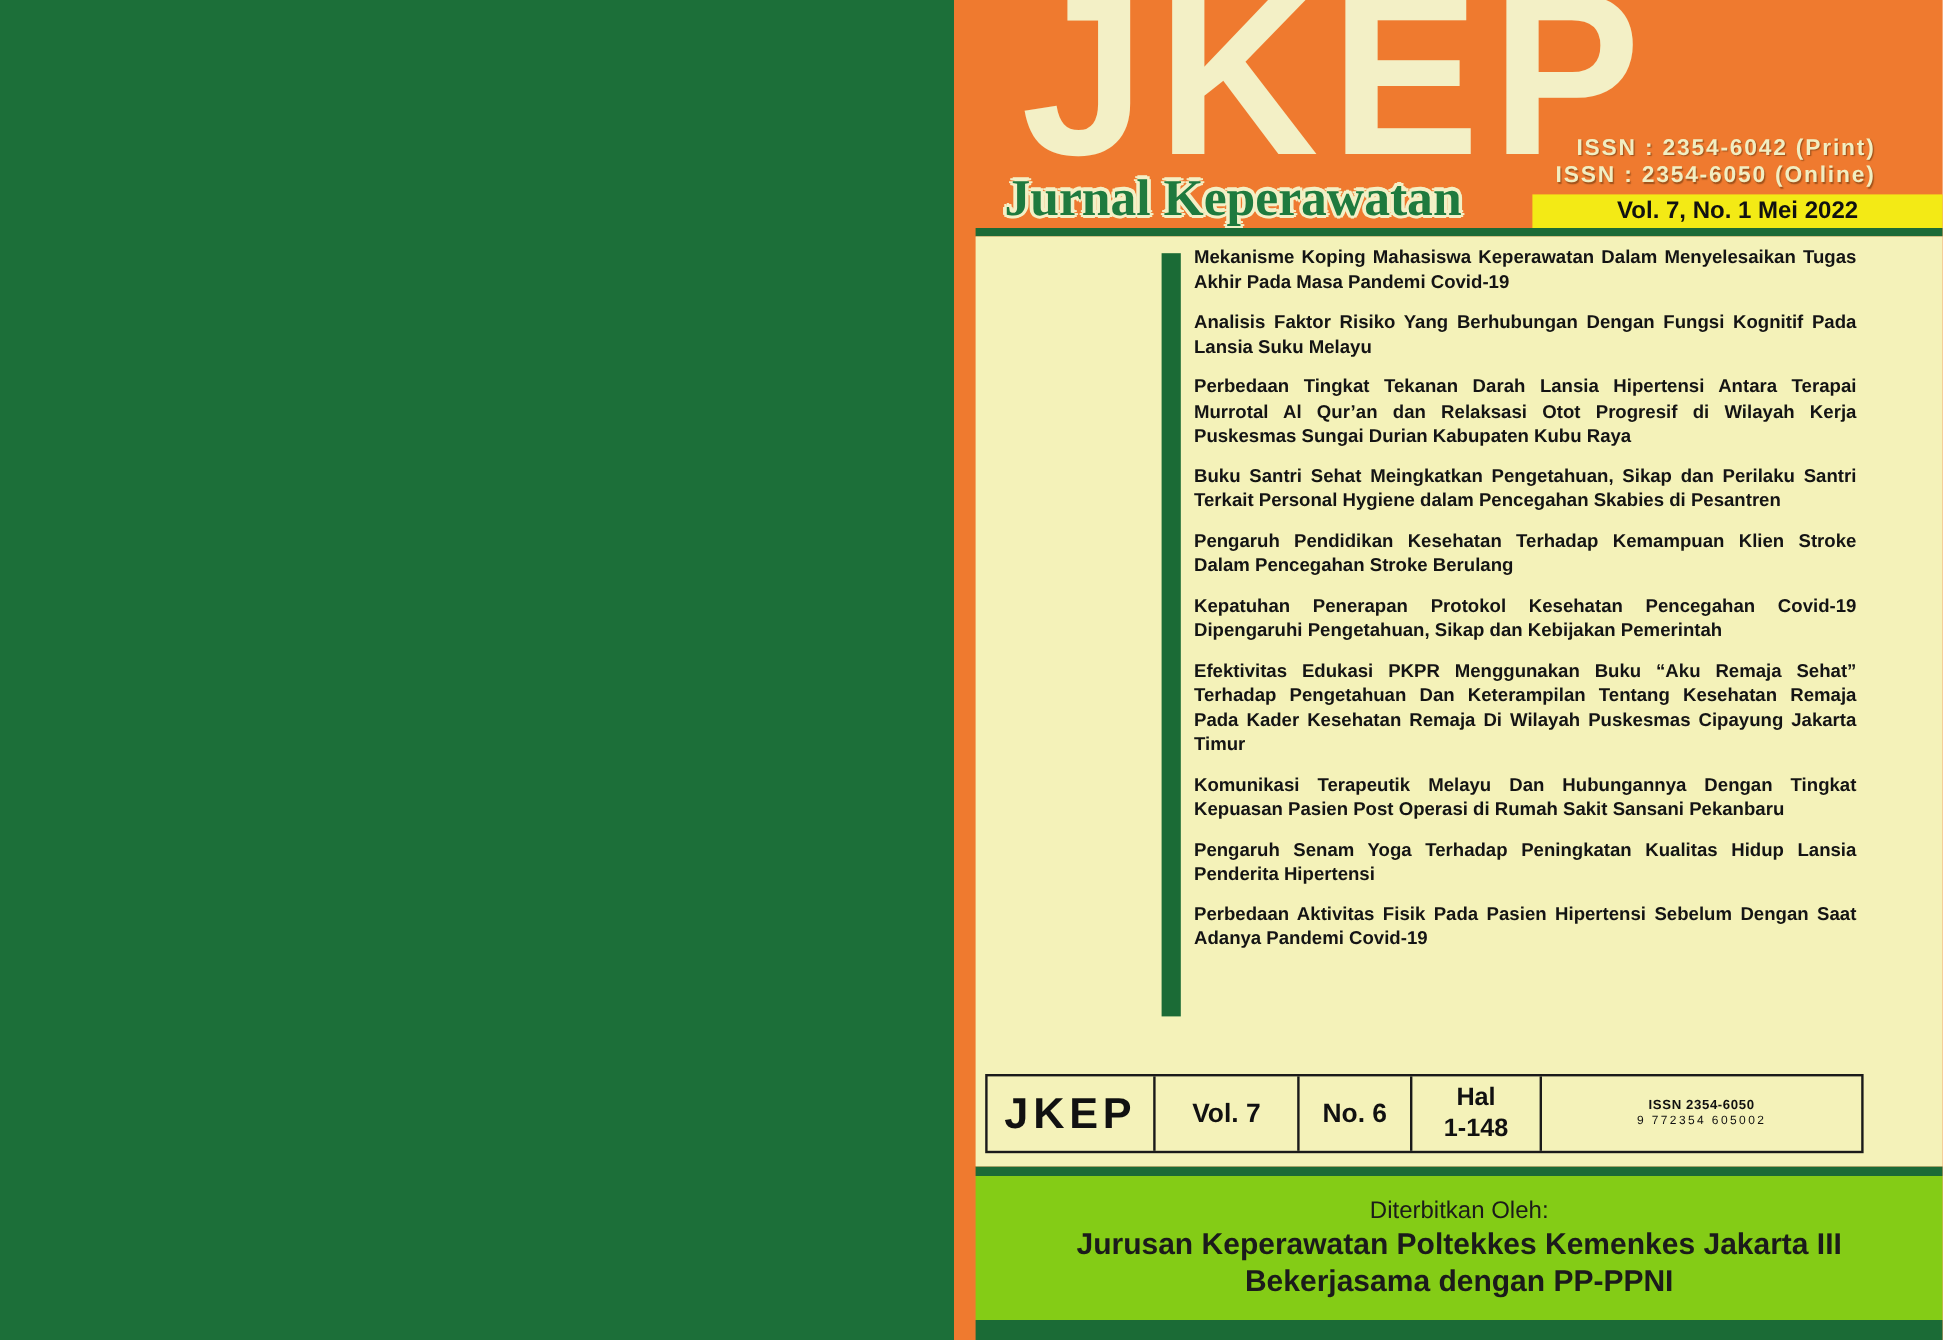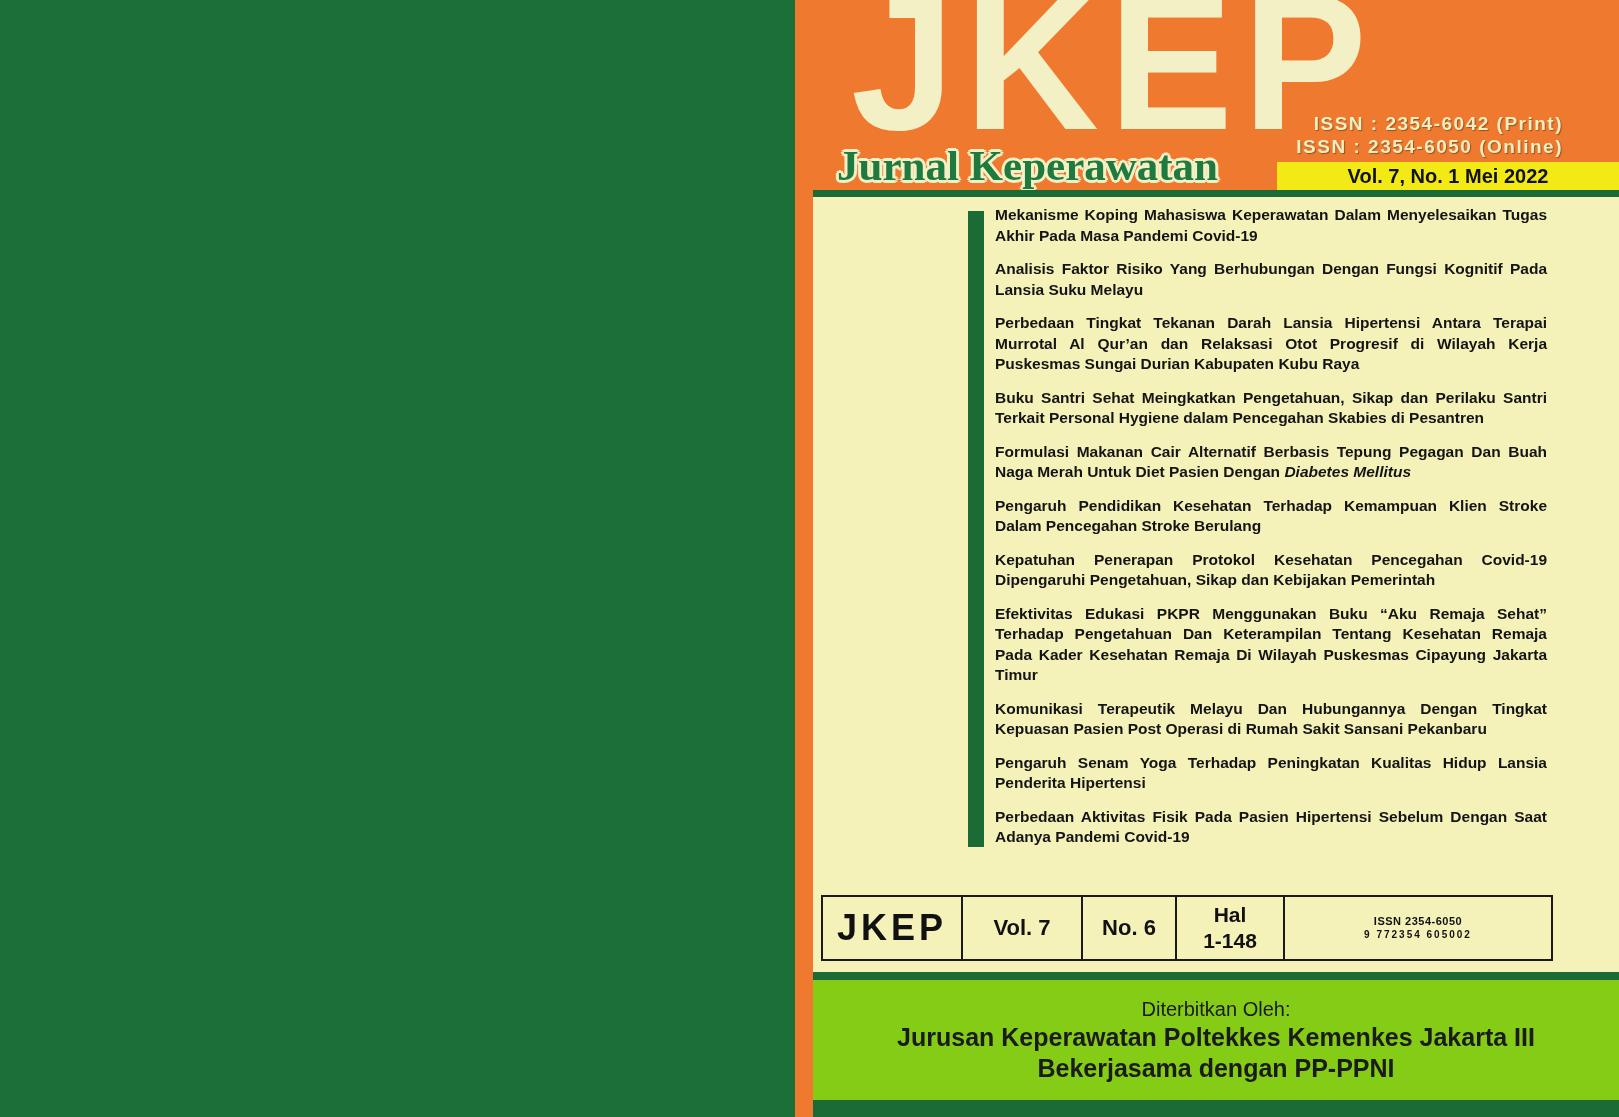--- a/index.html
+++ b/index.html
@@ -92,21 +92,21 @@
   .cell-barcode{flex:1;padding:18px 4px;justify-content:flex-start;}
   .barcode-issn{font-size:11px;line-height:13px;font-weight:700;letter-spacing:.5px;}
   .barcode-bars{
     width:102px;height:30px;margin-top:1px;
     background:repeating-linear-gradient(90deg,
       #111 0 2px, transparent 2px 4px,
       #111 4px 7px, transparent 7px 8px,
       #111 8px 9px, transparent 9px 12px,
       #111 12px 14px, transparent 14px 17px);
   }
-  .barcode-digits{font-size:10px;line-height:12px;font-weight:700;letter-spacing:2px;}
+  .barcode-digits{font-size:10px;line-height:12px;font-weight:400;letter-spacing:2px;}
   
   .divider-bar{flex:none;height:8px;background:#1B6B36;}
   .publisher{
     flex:none;height:120px;background:#84cc16;
     display:flex;flex-direction:column;align-items:center;justify-content:center;
     color:#1b1b1b;text-align:center;
   }
   .publisher .pub-label{font-size:20px;font-weight:400;line-height:26px;}
   .publisher .pub-line{font-size:25px;font-weight:700;line-height:31px;}
   .bottom-bar{flex:none;height:17px;background:#1B6B36;}
@@ -131,21 +131,20 @@
       <div class="header-rule"></div>
     </div>
 
     <div class="cream">
       <div class="accent-bar"></div>
       <div class="article-list">
           <div class="article-item"><span>Mekanisme Koping Mahasiswa Keperawatan Dalam Menyelesaikan Tugas Akhir Pada Masa Pandemi Covid-19</span></div>
           <div class="article-item"><span>Analisis Faktor Risiko Yang Berhubungan Dengan Fungsi Kognitif Pada Lansia Suku Melayu</span></div>
           <div class="article-item"><span>Perbedaan Tingkat Tekanan Darah Lansia Hipertensi Antara Terapai Murrotal Al Qur’an dan Relaksasi Otot Progresif di Wilayah Kerja Puskesmas Sungai Durian Kabupaten Kubu Raya</span></div>
           <div class="article-item"><span>Buku Santri Sehat Meingkatkan Pengetahuan, Sikap dan Perilaku Santri Terkait Personal Hygiene dalam Pencegahan Skabies di Pesantren</span></div>
-          <div class="article-item"><span>Formulasi Makanan Cair Alternatif Berbasis Tepung Pegagan Dan Buah Naga Merah Untuk Diet Pasien Dengan </span><i>Diabetes Mellitus</i></div>
           <div class="article-item"><span>Pengaruh Pendidikan Kesehatan Terhadap Kemampuan Klien Stroke Dalam Pencegahan Stroke Berulang</span></div>
           <div class="article-item"><span>Kepatuhan Penerapan Protokol Kesehatan Pencegahan Covid-19 Dipengaruhi Pengetahuan, Sikap dan Kebijakan Pemerintah</span></div>
           <div class="article-item"><span>Efektivitas Edukasi PKPR Menggunakan Buku “Aku Remaja Sehat” Terhadap Pengetahuan Dan Keterampilan Tentang Kesehatan Remaja Pada Kader Kesehatan Remaja Di Wilayah Puskesmas Cipayung Jakarta Timur</span></div>
           <div class="article-item"><span>Komunikasi Terapeutik Melayu Dan Hubungannya Dengan Tingkat Kepuasan Pasien Post Operasi di Rumah Sakit Sansani Pekanbaru</span></div>
           <div class="article-item"><span>Pengaruh Senam Yoga Terhadap Peningkatan Kualitas Hidup Lansia Penderita Hipertensi</span></div>
           <div class="article-item"><span>Perbedaan Aktivitas Fisik Pada Pasien Hipertensi Sebelum Dengan Saat Adanya Pandemi Covid-19</span></div>
         </div>
 
       <div class="info-table">
         <div class="info-cell cell-jkep">JKEP</div>

